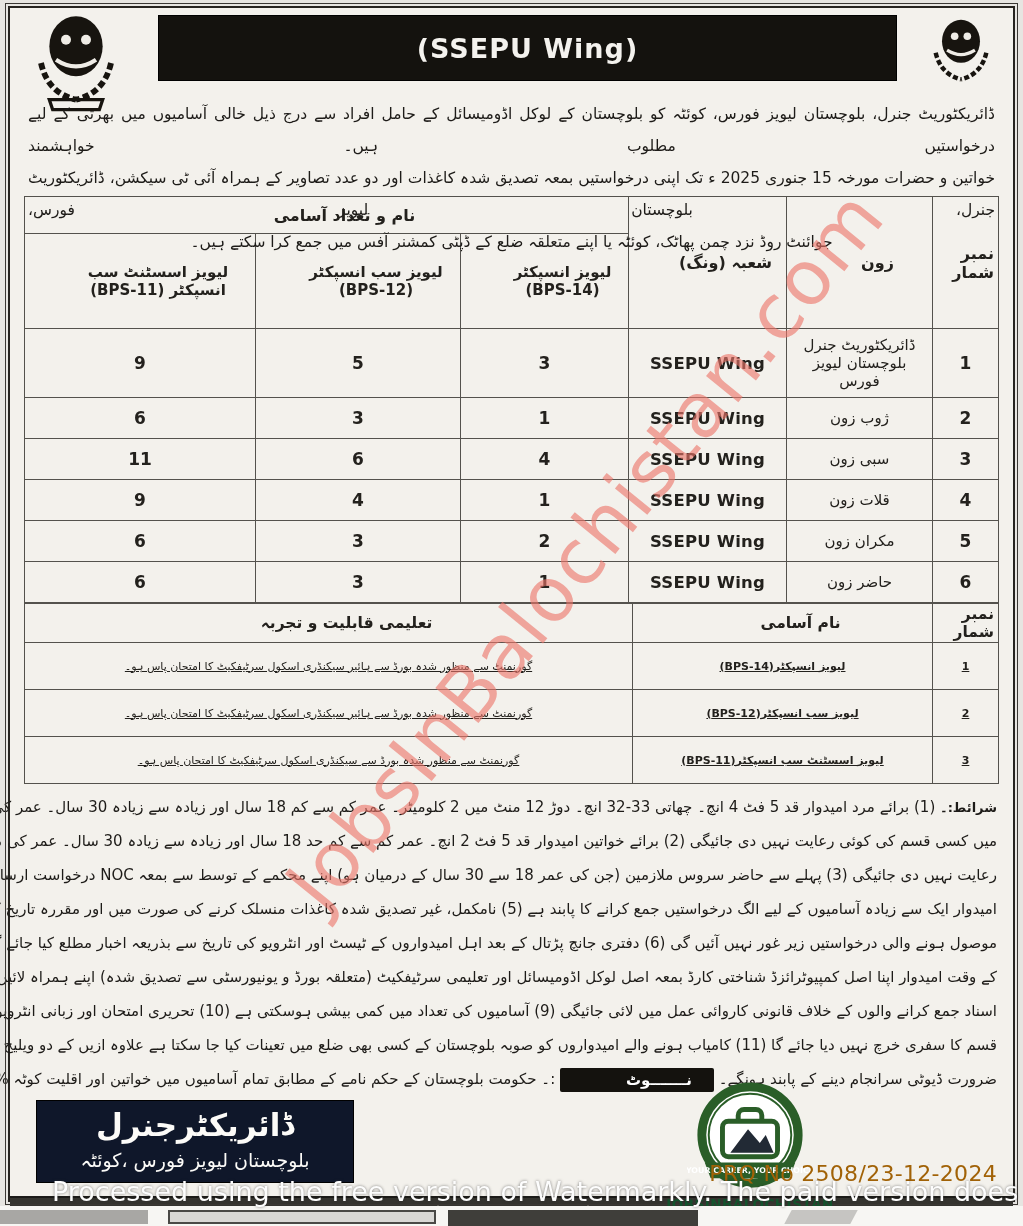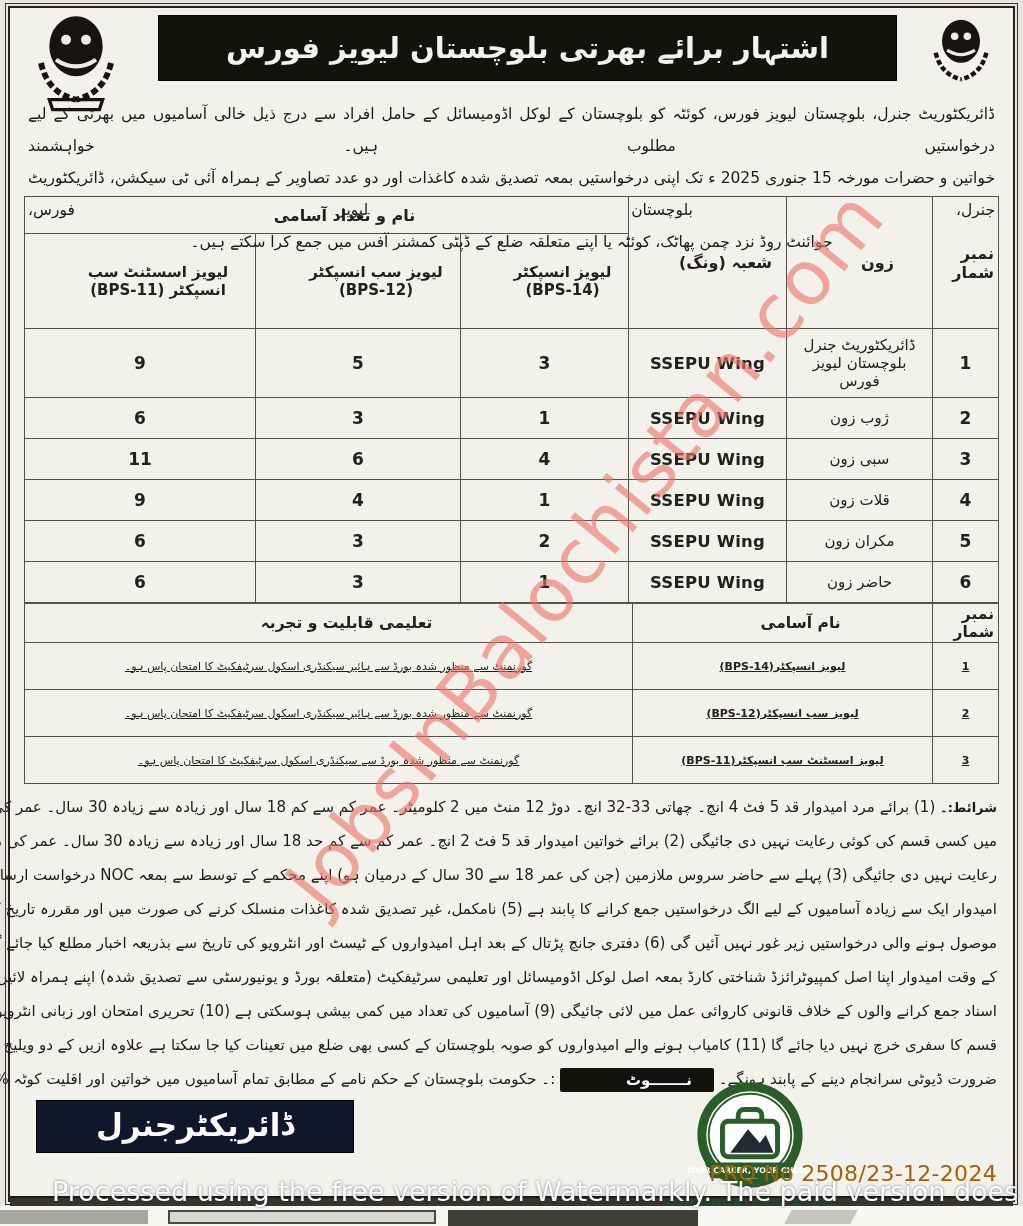--- a/index.html
+++ b/index.html
@@ -67,21 +67,21 @@
           <ellipse cx="30" cy="20" rx="16" ry="18" fill="#17140f"></ellipse>
           <circle cx="24" cy="16" r="3" fill="#efece6"></circle>
           <circle cx="36" cy="16" r="3" fill="#efece6"></circle>
           <path d="M18 28 Q30 36 42 28" stroke="#efece6" stroke-width="2.5" fill="none"></path>
           <path d="M9 30 Q13 48 30 52" stroke="#17140f" stroke-width="3.5" fill="none" stroke-dasharray="4 2"></path>
           <path d="M51 30 Q47 48 30 52" stroke="#17140f" stroke-width="3.5" fill="none" stroke-dasharray="4 2"></path>
           <path d="M14 52 L46 52 L44 58 L16 58 Z" fill="none" stroke="#17140f" stroke-width="2"></path>
         </svg>
       </div>
       <div class="title-bar">
-        <span class="title-ur">اشتہار برائے بھرتی بلوچستان لیویز فورس</span>
+        <span class="title-en">(SSEPU  Wing)</span>
       </div>
       <div class="emblem">
         <svg width="76" height="82" viewBox="0 0 60 60">
           <ellipse cx="30" cy="20" rx="15" ry="17" fill="#17140f"></ellipse>
           <circle cx="25" cy="16" r="3" fill="#efece6"></circle>
           <circle cx="35" cy="16" r="3" fill="#efece6"></circle>
           <path d="M19 27 Q30 34 41 27" stroke="#efece6" stroke-width="2.5" fill="none"></path>
           <path d="M10 29 Q14 46 30 50" stroke="#17140f" stroke-width="3.5" fill="none" stroke-dasharray="4 2"></path>
           <path d="M50 29 Q46 46 30 50" stroke="#17140f" stroke-width="3.5" fill="none" stroke-dasharray="4 2"></path>
         </svg>
@@ -216,20 +216,21 @@
       <div class="cond-line">
         <span>ضرورت ڈیوٹی سرانجام دینے کے پابند ہونگے۔</span>
         <span class="note-pill">نـــــــوٹ</span>
         <span>:۔ حکومت بلوچستان کے حکم نامے کے مطابق تمام آسامیوں میں خواتین اور اقلیت کوٹہ %5 مختص ہوگا۔</span>
       </div>
     </div>
 
     <div class="bottom-row">
       <div class="sig-box" lang="ur">
         <div class="sig-1">ڈائریکٹرجنرل</div>
+        <div class="sig-2">بلوچستان لیویز فورس ،کوئٹہ</div>
       </div>
       <div class="jib">
         <svg width="126" height="116" viewBox="0 0 128 118">
           <circle cx="64" cy="56" r="49" fill="#ffffff" stroke="#2a5e28" stroke-width="9"></circle>
           <circle cx="64" cy="56" r="42" fill="none" stroke="#2a5e28" stroke-width="2"></circle>
           <path d="M52 42 v-6 a6 6 0 0 1 6 -6 h12 a6 6 0 0 1 6 6 v6" fill="none" stroke="#2a5e28" stroke-width="5"></path>
           <rect x="36" y="42" width="56" height="36" rx="6" fill="#fff" stroke="#2a5e28" stroke-width="5"></rect>
           <polygon points="44,74 62,50 74,64 80,56 88,74" fill="#222a35"></polygon>
           <polygon points="18,84 110,84 104,100 24,100" fill="#2a5e28"></polygon>
           <text x="64" y="95" text-anchor="middle" font-size="8" fill="#ffffff" font-family="DejaVu Sans, sans-serif" font-weight="bold">YOUR CAREER, YOUR CHOICE</text>

